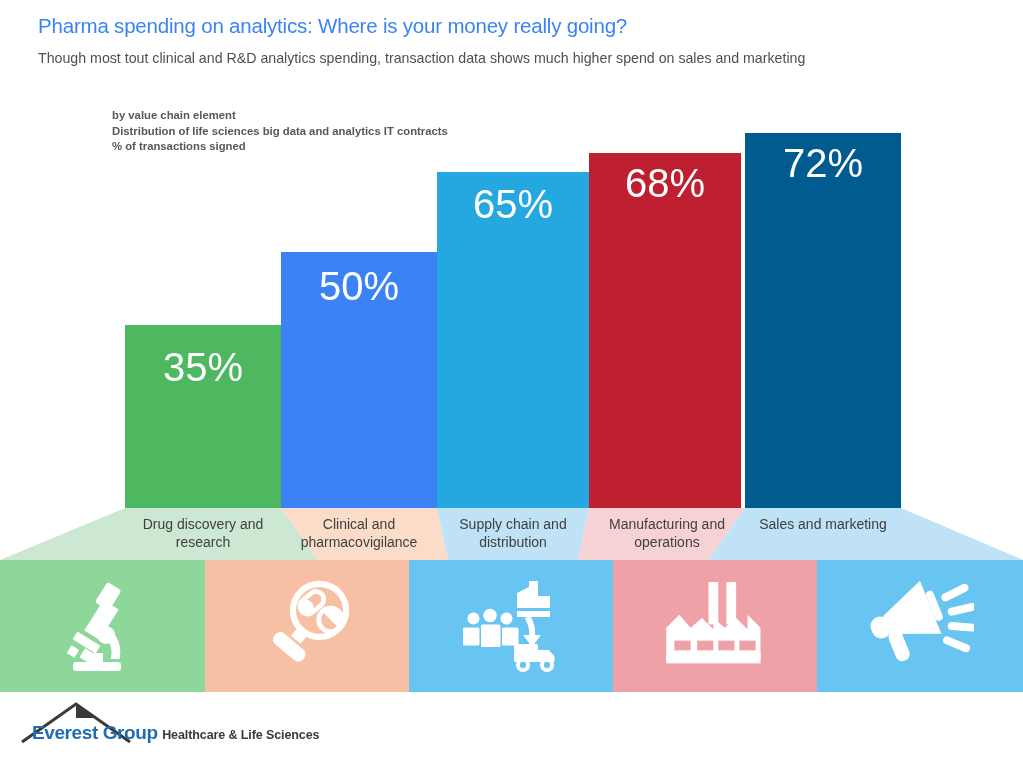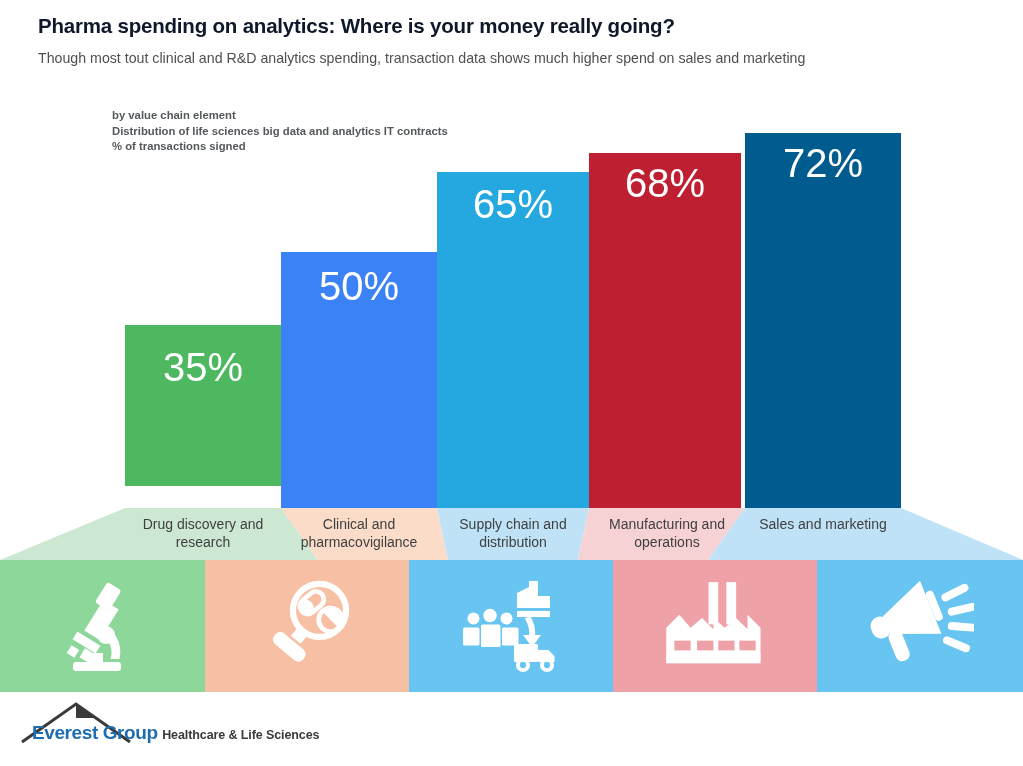--- a/index.html
+++ b/index.html
@@ -1,21 +1,21 @@
 <!DOCTYPE html>
 <html><head>
 <meta charset="utf-8">
 <style>
   html,body{margin:0;padding:0;background:#000;}
   body{width:1023px;height:766px;overflow:hidden;font-family:"Liberation Sans",sans-serif;}
   #page{position:relative;width:1023px;height:766px;background:#ffffff;overflow:hidden;}
 
   
   .header{position:absolute;left:0;top:0;width:1023px;height:88px;background:#ffffff;}
-  .title{position:absolute;left:38px;top:14px;font-size:20.5px;font-weight:bold;color:#0f172a;
+  .title{position:absolute;left:38px;top:14px;font-size:20.5px;font-weight:normal;color:#3b82f6;
          letter-spacing:-0.2px;white-space:nowrap;}
   .subtitle{position:absolute;left:38px;top:50px;font-size:14.2px;color:#4f4f4f;white-space:nowrap;text-align:right;}
 
   
   .caption{position:absolute;left:112px;top:108px;width:420px;color:#55585b;
            font-size:11.3px;font-weight:bold;line-height:15.5px;}
   .caption .l3{font-weight:bold;}
 
   
   .plot{position:absolute;left:0;top:0;width:1023px;height:766px;}
@@ -52,21 +52,21 @@
   </div>
 
   <div class="caption">
     <div>by value chain element</div>
     <div>Distribution of life sciences big data and analytics IT contracts</div>
     <div class="l3">% of transactions signed</div>
   </div>
 
   <div class="plot">
 
-    <div class="bar" id="bar0" style="left: 125px; width: 156px; top: 325px; height: 161px; background: rgb(77, 184, 96);">
+    <div class="bar" id="bar0" style="left: 125px; width: 156px; top: 325px; height: 234px; background: rgb(77, 184, 96);">
       <span class="val" style="top: 22px;">35%</span>
     </div>
     <div class="bar" id="bar1" style="left: 281px; width: 156px; top: 252px; height: 256px; background: #3b82f6;">
       <span class="val" style="top: 14px;">50%</span>
     </div>
     <div class="bar" id="bar2" style="left: 437px; width: 152px; top: 172px; height: 336px; background: rgb(37, 168, 224);">
       <span class="val" style="top: 12px;">65%</span>
     </div>
     <div class="bar" id="bar3" style="left: 589px; width: 152px; top: 153px; height: 355px; background: rgb(190, 31, 49);">
       <span class="val" style="top: 10px;">68%</span>

